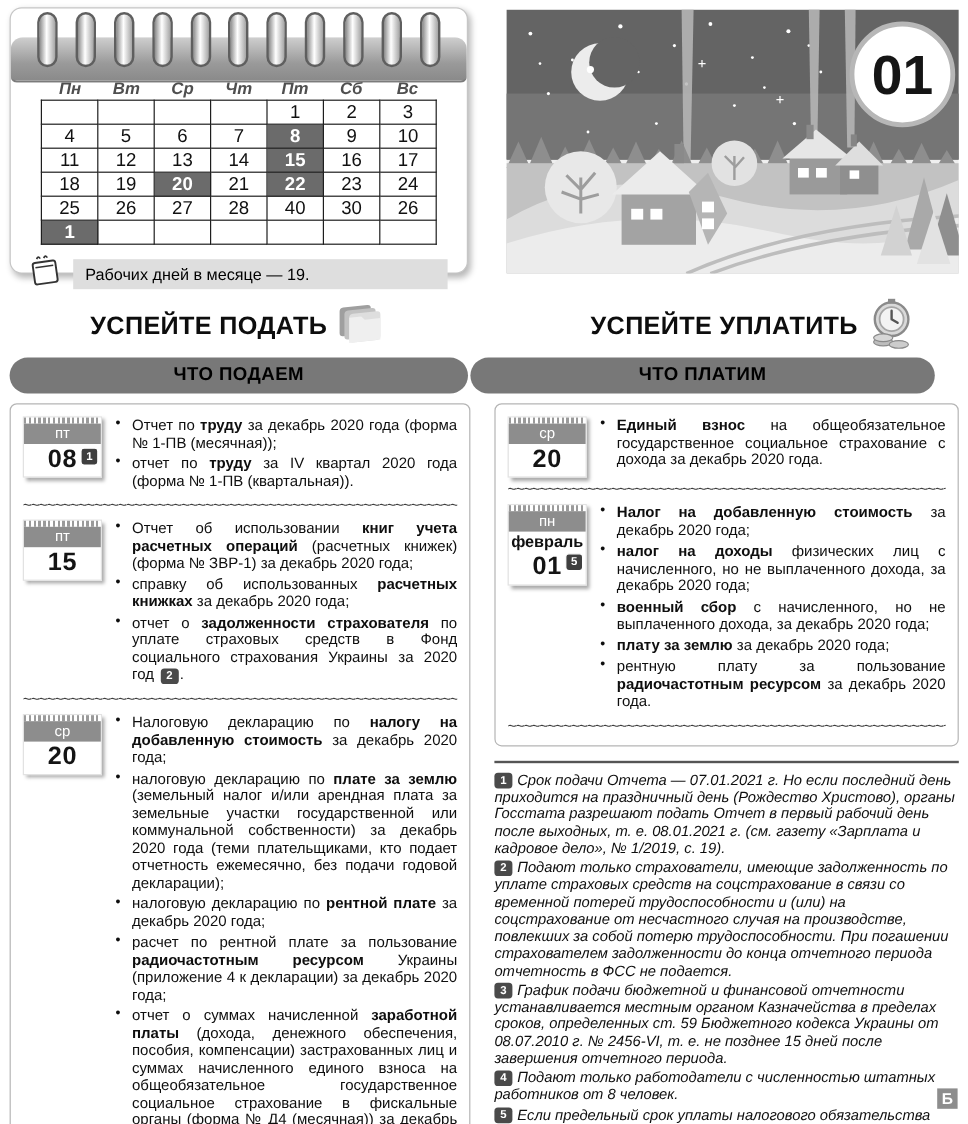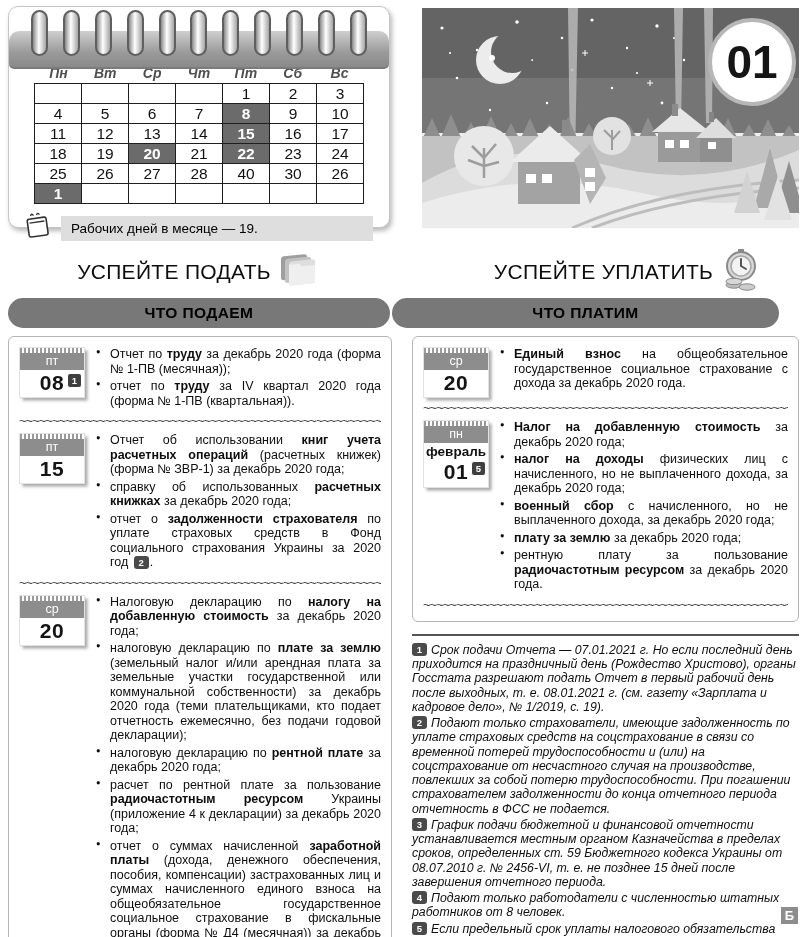--- a/index.html
+++ b/index.html
@@ -26,21 +26,21 @@
   .noterow{display:flex;align-items:center;gap:8px;margin:7px 16px 0 14px;}
   .notebar{flex:1;background:#dedede;padding:5px 10px;font-size:13.5px;color:#000000;}
   
   .scene{position:absolute;top:8px;left:422px;width:377px;height:220px;}
   .scene svg{display:block;}
   
   .titlerow{position:absolute;top:246px;left:0;width:807px;height:52px;}
   .titleblk{position:absolute;top:0;display:flex;align-items:center;justify-content:center;gap:6px;height:52px;}
   .titleblk.l{left:8px;width:382px;}
   .titleblk.r{left:436px;width:387px;align-items:center;}
-  .bigtitle{font-size:21px;font-weight:400;letter-spacing:.3px;color:#0d0d0d;}
+  .bigtitle{font-size:21px;font-weight:700;letter-spacing:.3px;color:#0d0d0d;}
   
   .secbar{position:absolute;top:298px;height:30px;background:#787878;border-radius:15px;
     color:#000000;font-weight:bold;font-size:15.5px;letter-spacing:.4px;
     display:flex;align-items:center;justify-content:center;}
   .secbar.l{left:8px;width:382px;}
   .secbar.r{left:392px;width:387px;}
   
   .cols{position:absolute;top:336px;left:8px;width:791px;display:flex;gap:20px;align-items:flex-start;}
   .box{border:1px solid #b5b5b5;border-radius:6px;background:#fff;box-sizing:border-box;padding:8px 10px 6px;}
   .box.left{width:384px;min-height:594px;}

